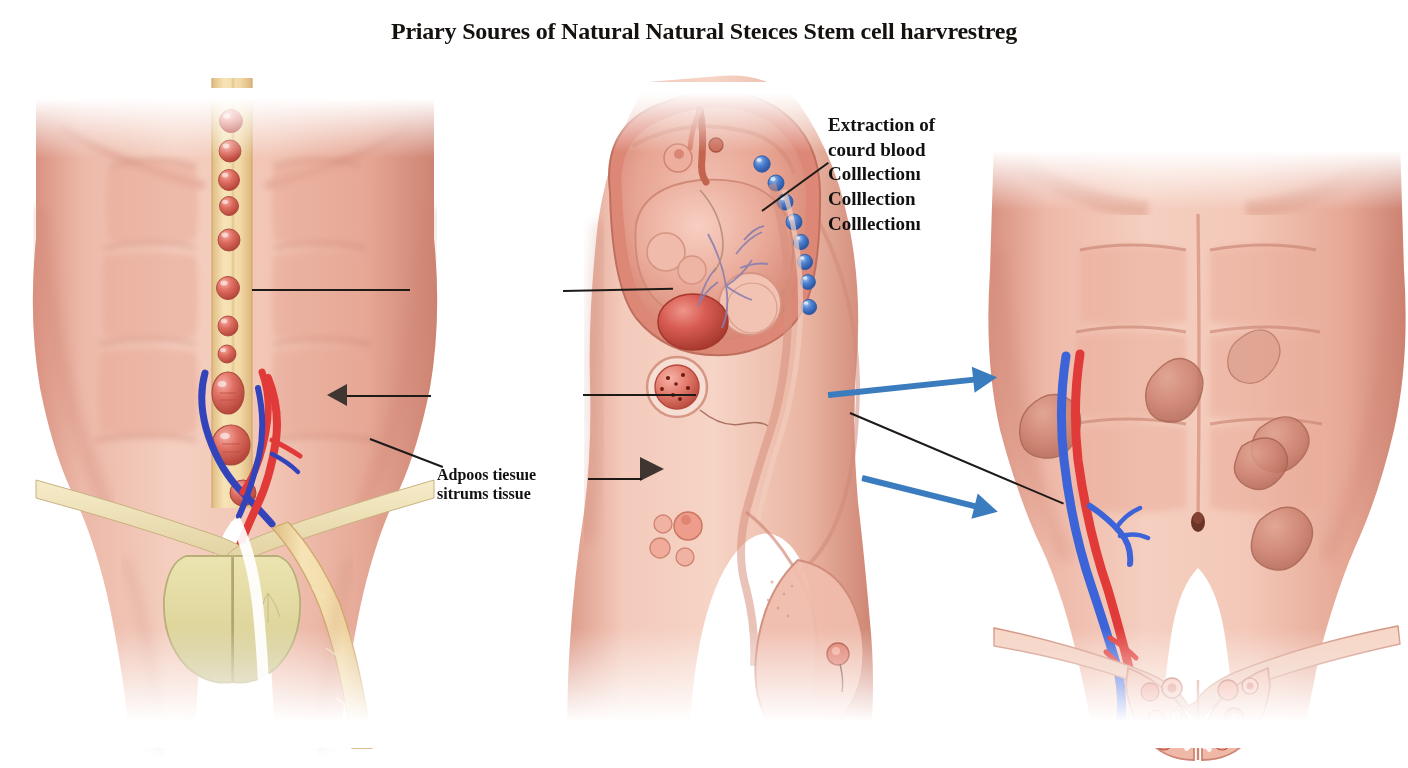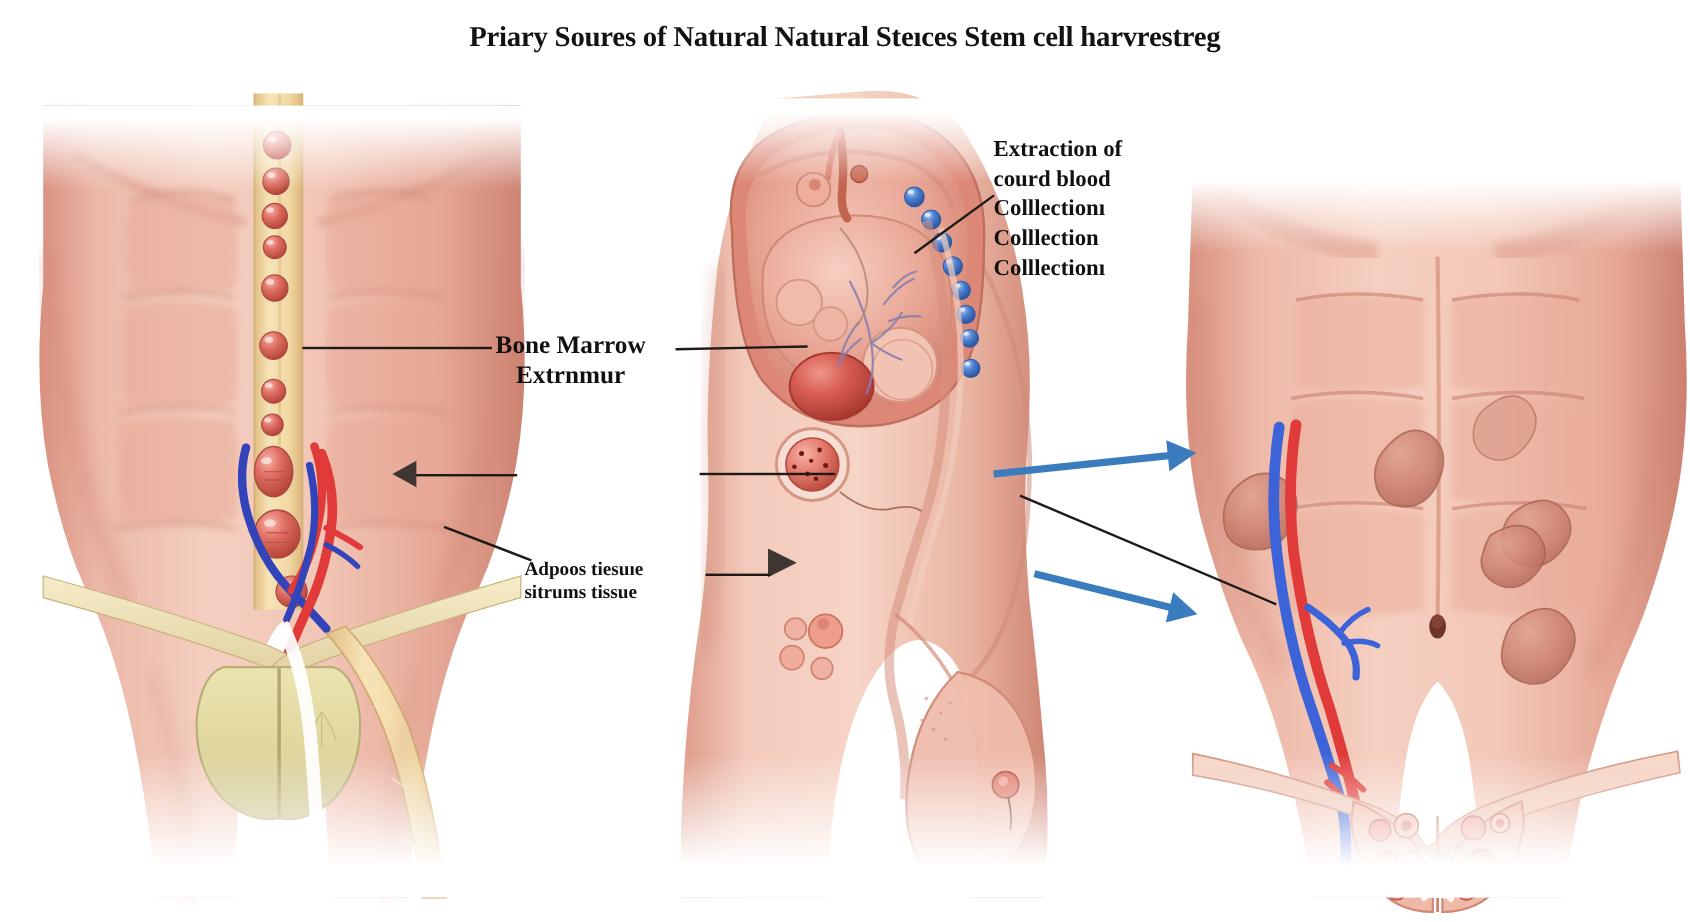--- a/index.html
+++ b/index.html
@@ -507,24 +507,20 @@
   <div class="bluearrow" style="left:828px;top:382px;width:170px;height:26px;transform:rotate(-6deg);">
     <div class="shaft" style="width:148px;"></div>
     <div class="head" style="left:146px;"></div>
   </div>
 
   <div class="bluearrow" style="left:862px;top:465px;width:140px;height:26px;transform:rotate(14deg);">
     <div class="shaft" style="width:118px;"></div>
     <div class="head" style="left:116px;"></div>
   </div>
 
-  <div class="label lbl-bone">
-    <span class="ln">Bone Marrow</span>
-    <span class="ln">Extrnmur</span>
-  </div>
 
 
   <div class="label lbl-adi">
     <span class="ln">Adpoos tiesuıe</span>
     <span class="ln">sitrums tissue</span>
   </div>
 
   <div class="label lbl-cord">
     <span class="ln">Extraction of</span>
     <span class="ln">courd blood</span>

